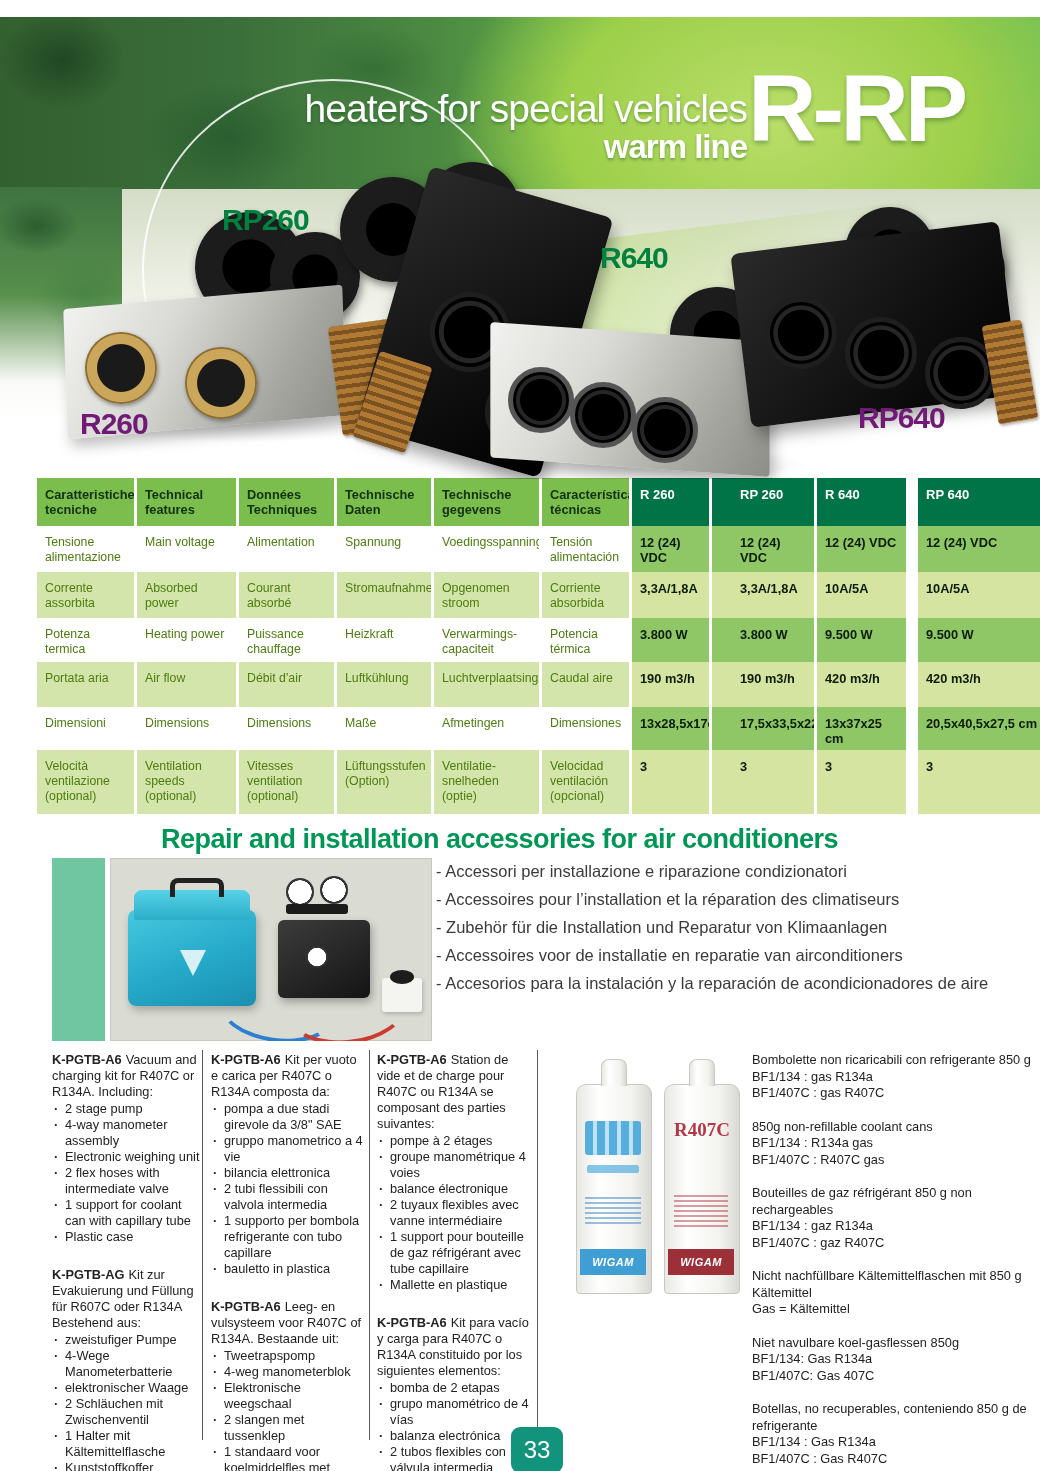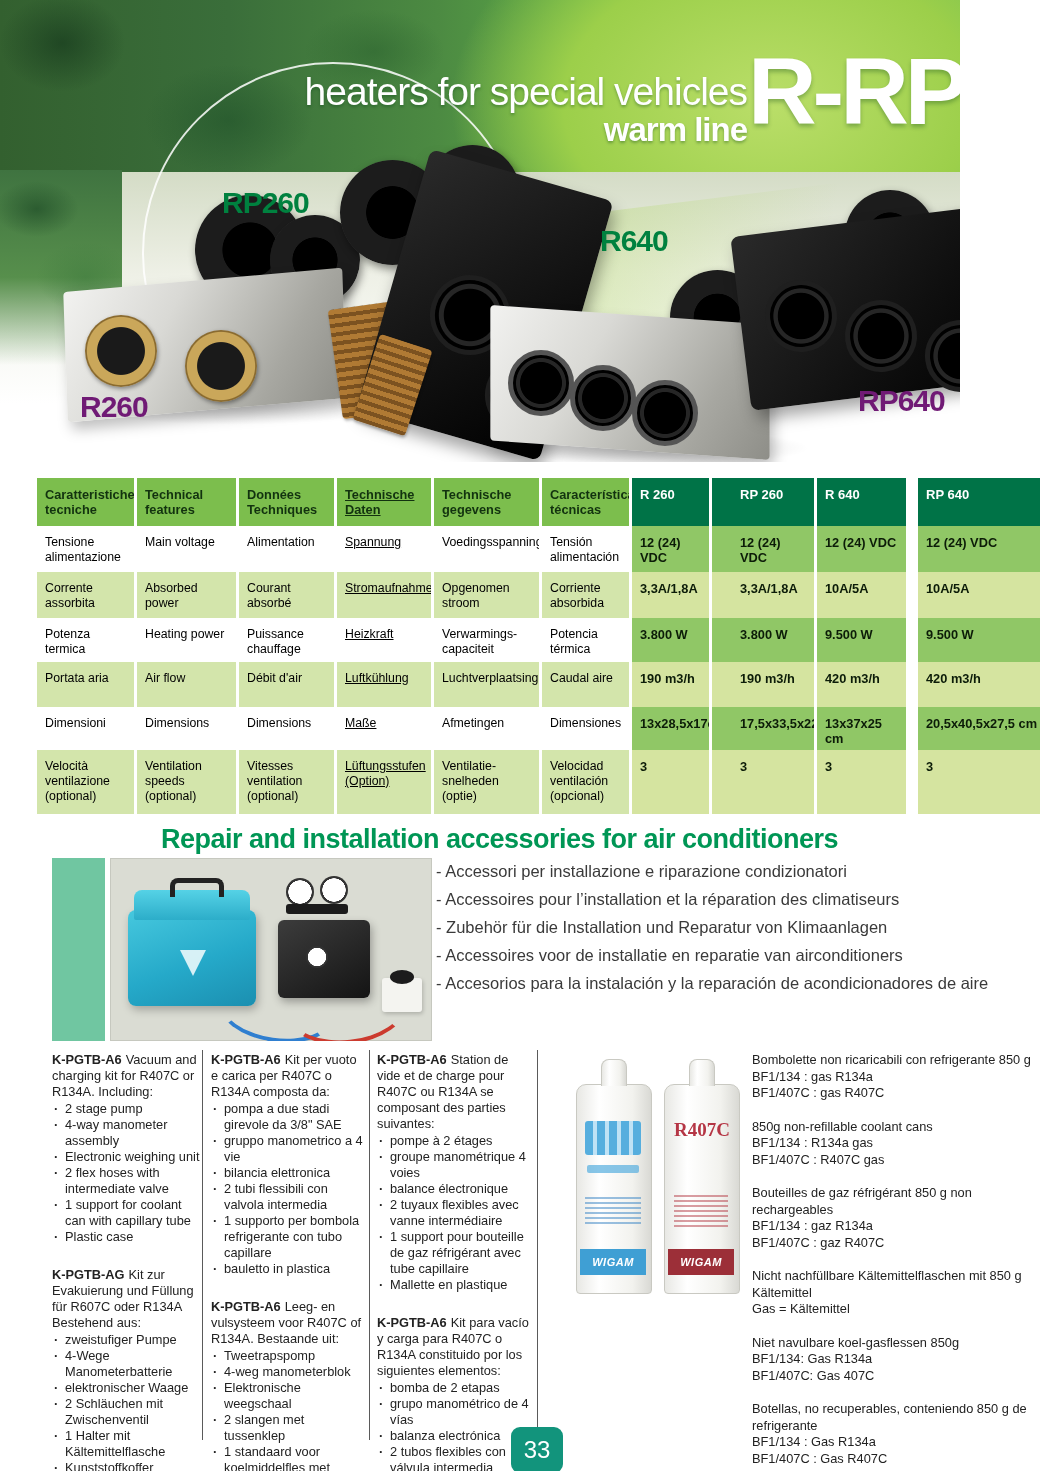--- a/index.html
+++ b/index.html
@@ -1,19 +1,19 @@
 <!DOCTYPE html>
 <html><head>
 <meta charset="utf-8">
 <style>
   html,body{margin:0;padding:0;background:#fff;}
   .page{position:relative;width:1040px;height:1471px;background:#fff;overflow:hidden;
         font-family:"Liberation Sans",sans-serif;color:#222;}
   
-  .hero{position:absolute;left:0;top:0;width:960px;height:462px;overflow:hidden;}
+  .hero{position:absolute;left:0;top:17px;width:1040px;height:462px;overflow:hidden;}
   .hero-band{position:absolute;left:0;top:0;width:1040px;height:172px;
     background:
       radial-gradient(90px 70px at 6% 25%, rgba(18,52,26,.6), transparent 70%),
       radial-gradient(120px 80px at 22% 70%, rgba(30,80,40,.55), transparent 70%),
       radial-gradient(100px 60px at 36% 30%, rgba(40,95,45,.5), transparent 70%),
       radial-gradient(ellipse 430px 300px at 74% 60%, #bade69 0%, #9ccf4a 48%, rgba(156,207,74,0) 74%),
       linear-gradient(90deg,#33602f 0%,#3a6e3a 22%,#4c8a42 42%,#5fae48 58%,#6fbc4d 78%,#79c254 100%);}
   .forest-strip{position:absolute;left:0;top:170px;width:122px;height:195px;
     background:
       radial-gradient(60px 40px at 30% 20%, rgba(25,70,35,.6), transparent 70%),
@@ -59,37 +59,37 @@
   .pshadow{position:absolute;background:radial-gradient(ellipse,rgba(0,0,0,.16),transparent 70%);border-radius:50%;}
   
   .spec-table{position:absolute;left:5px;top:478px;width:1030px;font-size:12.3px;line-height:15px;}
   .trow{display:flex;}
   .cells-f{display:flex;width:595px;padding-left:32px;}
   .cells-p{display:flex;width:435px;}
   .cell{box-sizing:border-box;border-right:3px solid #fff;padding:9px 7px 4px 8px;overflow:hidden;}
   .cells-f > div:nth-of-type(1){width:100px;}
   .cells-f > div:nth-of-type(2){width:102px;}
   .cells-f > div:nth-of-type(3){width:98px;}
-  .cells-f > div:nth-of-type(4){width:97px;text-decoration:underline;}
+  .cells-f > div:nth-of-type(4){width:97px;}
   .cells-f > div:nth-of-type(5){width:108px;}
   .cells-f > div:nth-of-type(6){width:90px;}
   .cells-p > div:nth-of-type(1){width:80px;}
   .cells-p > div:nth-of-type(2){width:105px;padding-left:28px;}
   .cells-p > div:nth-of-type(3){width:92px;}
   .cells-p > div:nth-of-type(4){width:135px;margin-left:9px;}
   .thead{height:48px;}
   .fhead{background:#7cbe4d;color:#12320f;font-weight:bold;font-size:12.8px;}
   .phead{background:#007347;color:#fff;font-weight:bold;font-size:13px;}
   .rows > .trow:nth-of-type(1){height:46px;}
   .rows > .trow:nth-of-type(2){height:46px;}
   .rows > .trow:nth-of-type(3){height:44px;}
   .rows > .trow:nth-of-type(4){height:45px;}
   .rows > .trow:nth-of-type(5){height:43px;}
   .rows > .trow:nth-of-type(6){height:64px;}
-  .fl{color:#000000;}
+  .fl{color:#4d7c0f;}
   .pv{font-weight:bold;color:#0c1c08;font-size:12.8px;}
   .rows > .trow:nth-of-type(odd) .fl{background:#fff;}
   .rows > .trow:nth-of-type(even) .fl{background:#d3e5ab;}
   .rows > .trow:nth-of-type(odd) .pv{background:#90c766;}
   .rows > .trow:nth-of-type(even) .pv{background:#d5e4a0;}
   
   .acc-heading{position:absolute;left:112px;top:824px;width:775px;margin:0;text-align:center;
     font-size:27px;font-weight:bold;color:#009655;letter-spacing:-.5px;}
   .mint-bar{position:absolute;left:52px;top:858px;width:53px;height:183px;background:#70c6a1;}
   .acc-photo{position:absolute;left:110px;top:858px;width:322px;height:183px;background:#dadcd3;overflow:hidden;

